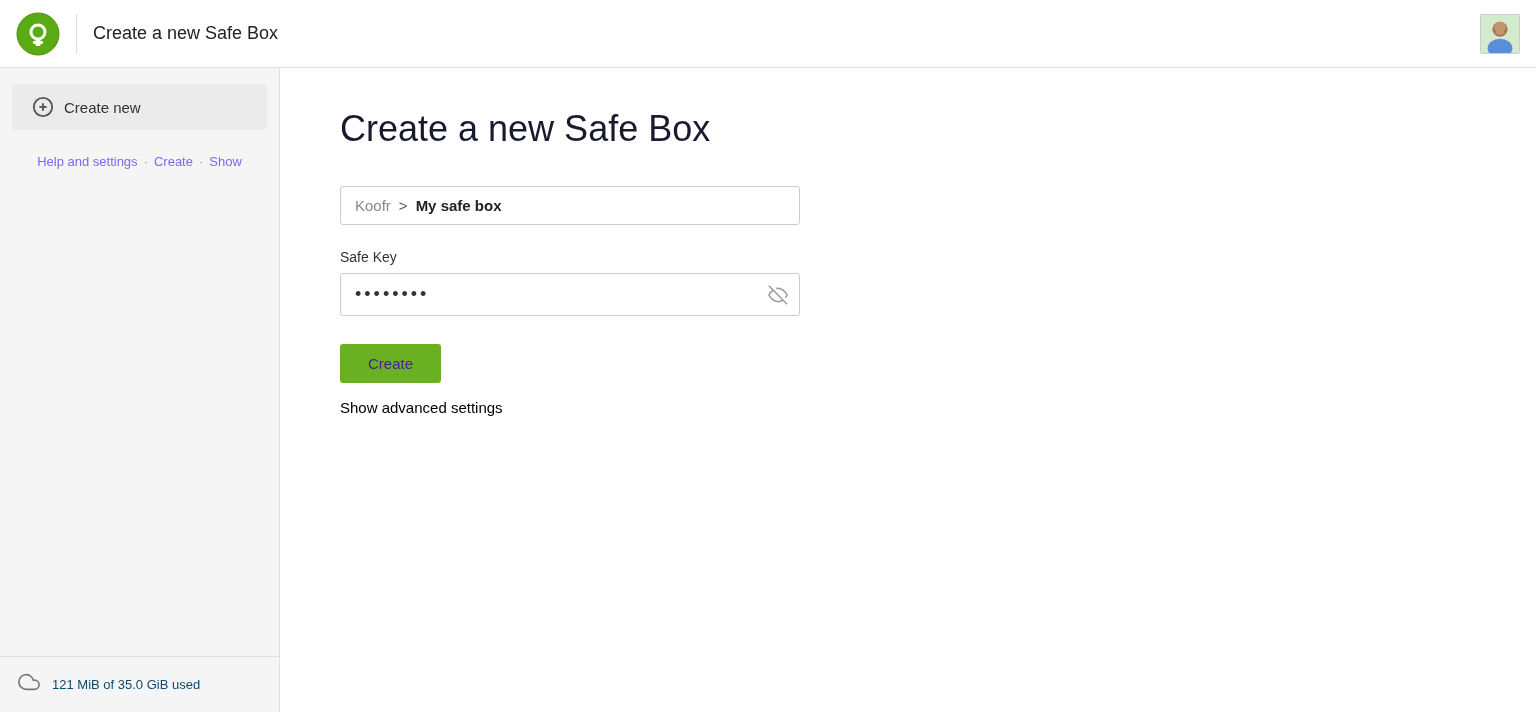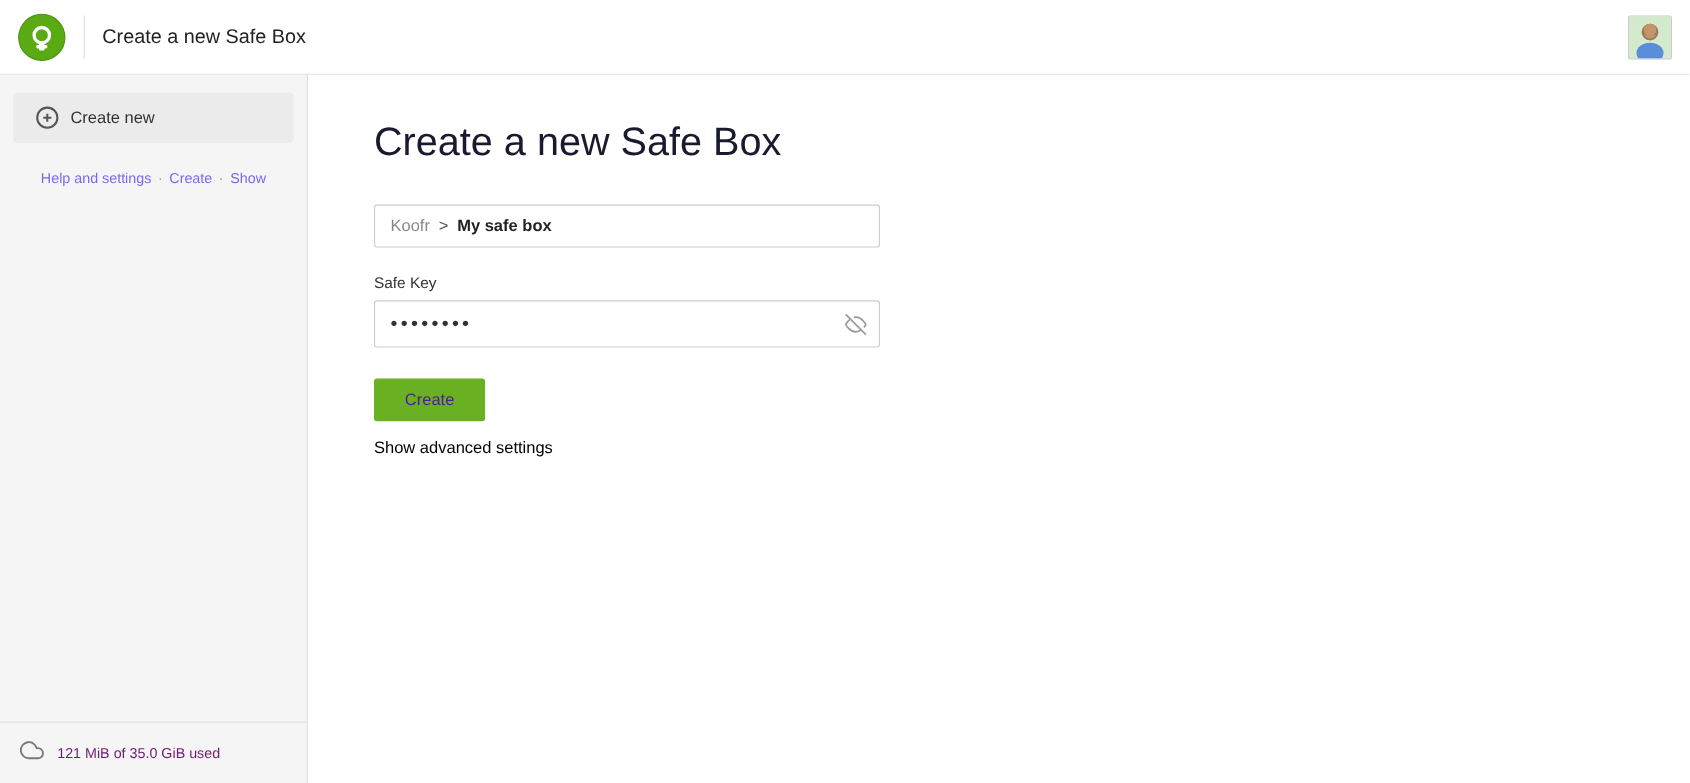--- a/index.html
+++ b/index.html
@@ -101,21 +101,21 @@
       padding: 4px 8px;
     }
     .sidebar-spacer { flex: 1; }
     .sidebar-storage {
       padding: 14px 18px;
       border-top: 1px solid #e0e0e0;
       display: flex;
       align-items: center;
       gap: 12px;
       font-size: 13px;
-      color: #701a75;
+      color: #0c4a6e;
     }
     .cloud-icon {
       color: #777;
       font-size: 18px;
     }
 
     
     .main {
       flex: 1;
       padding: 40px 60px;

